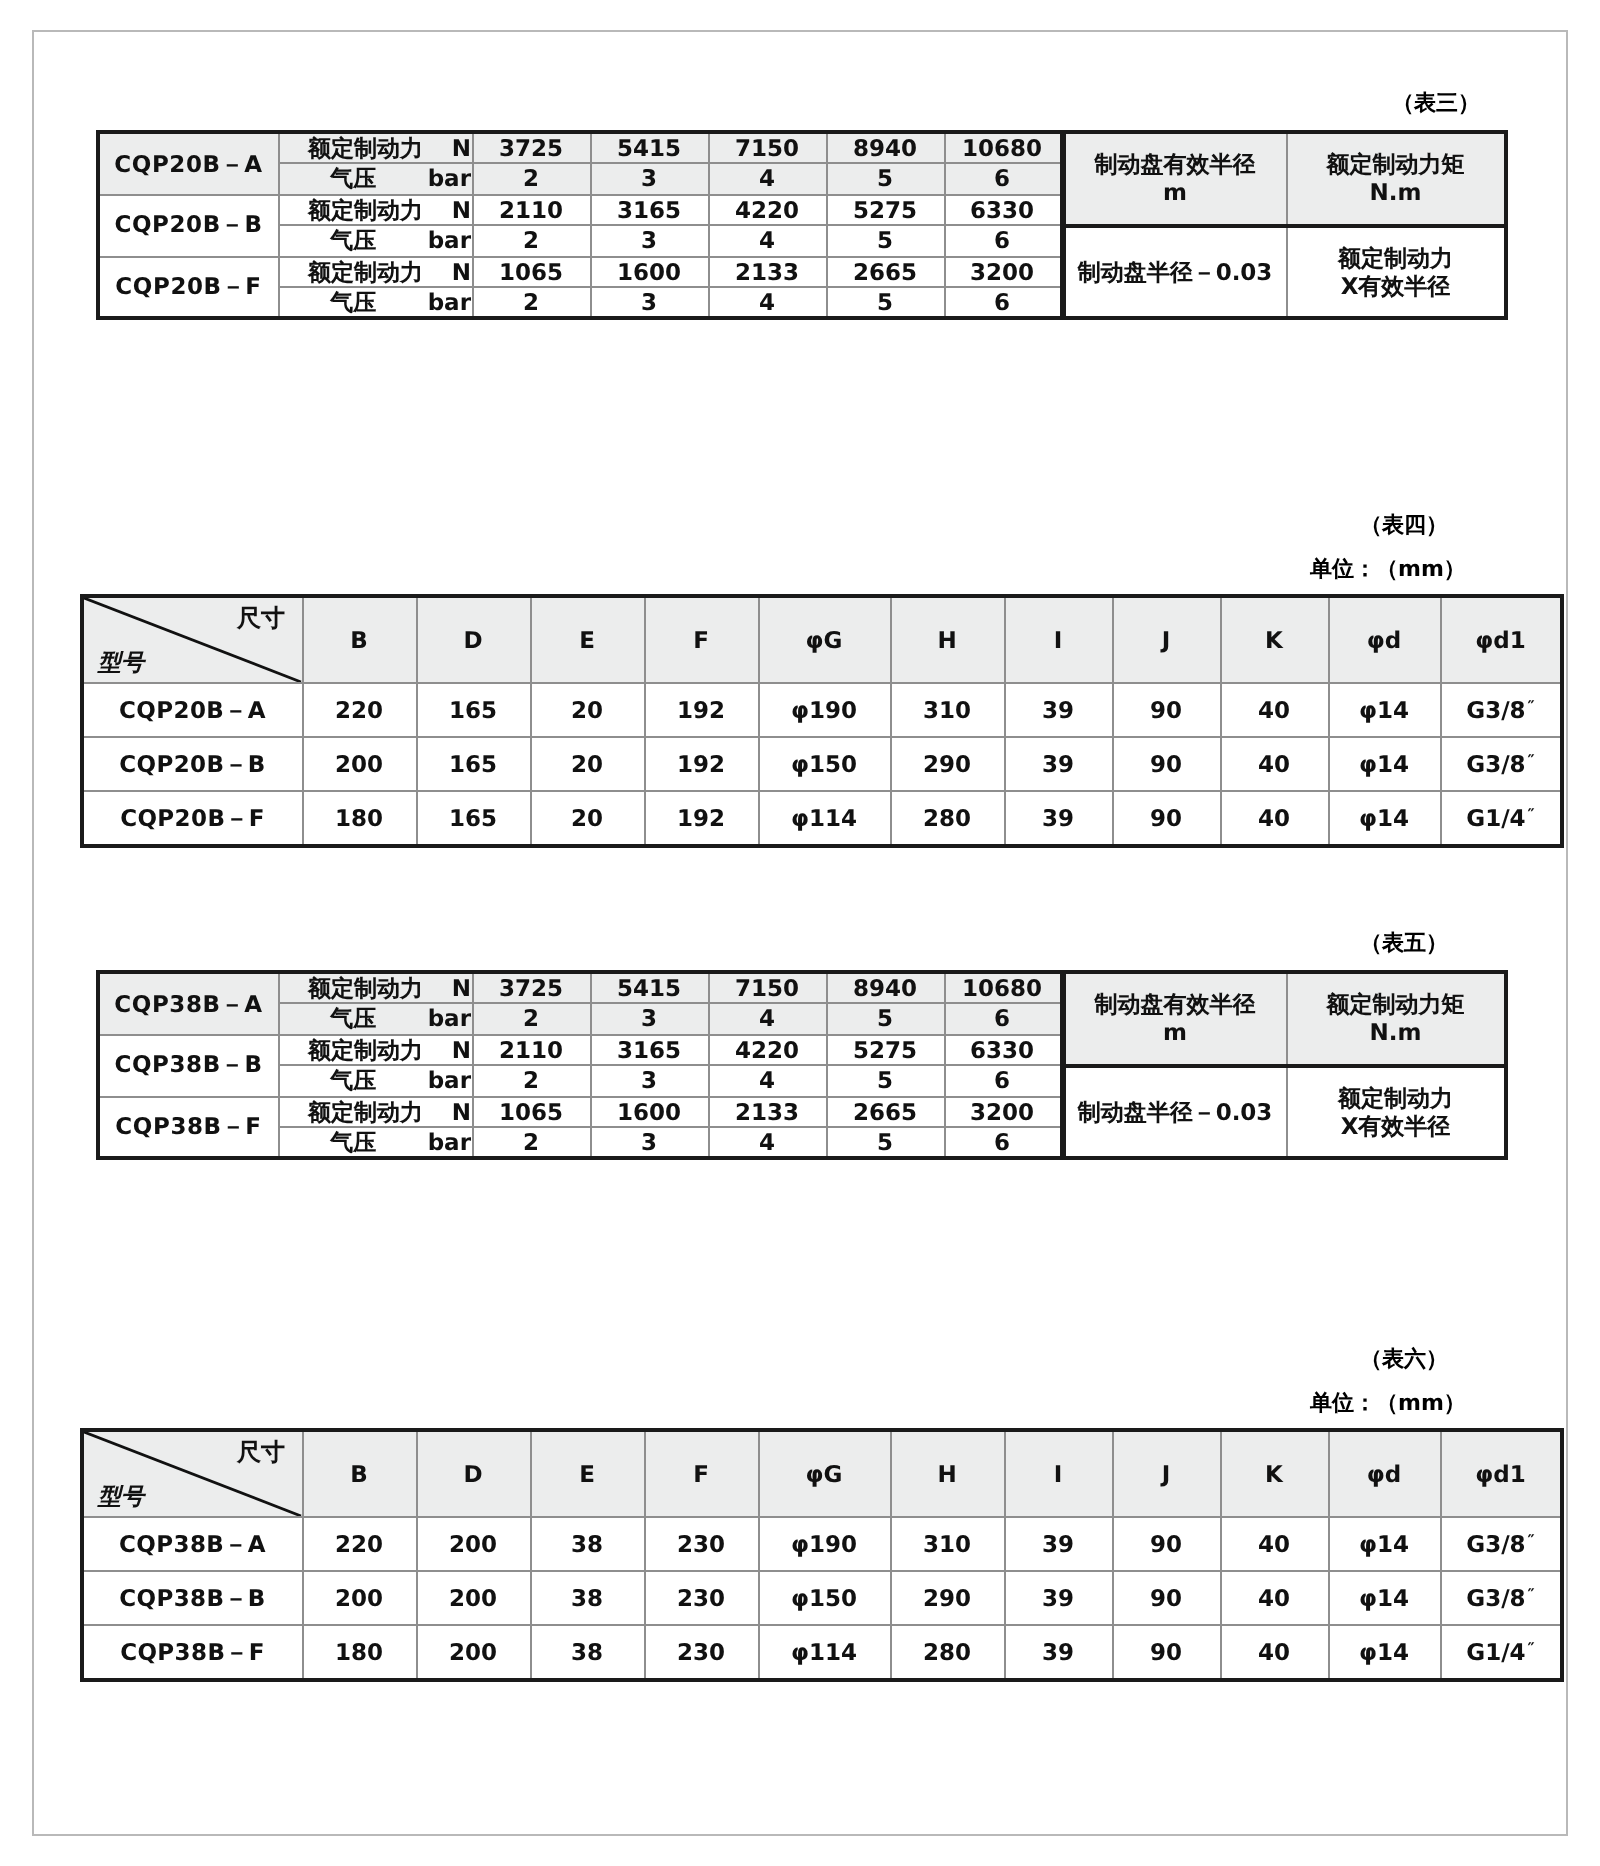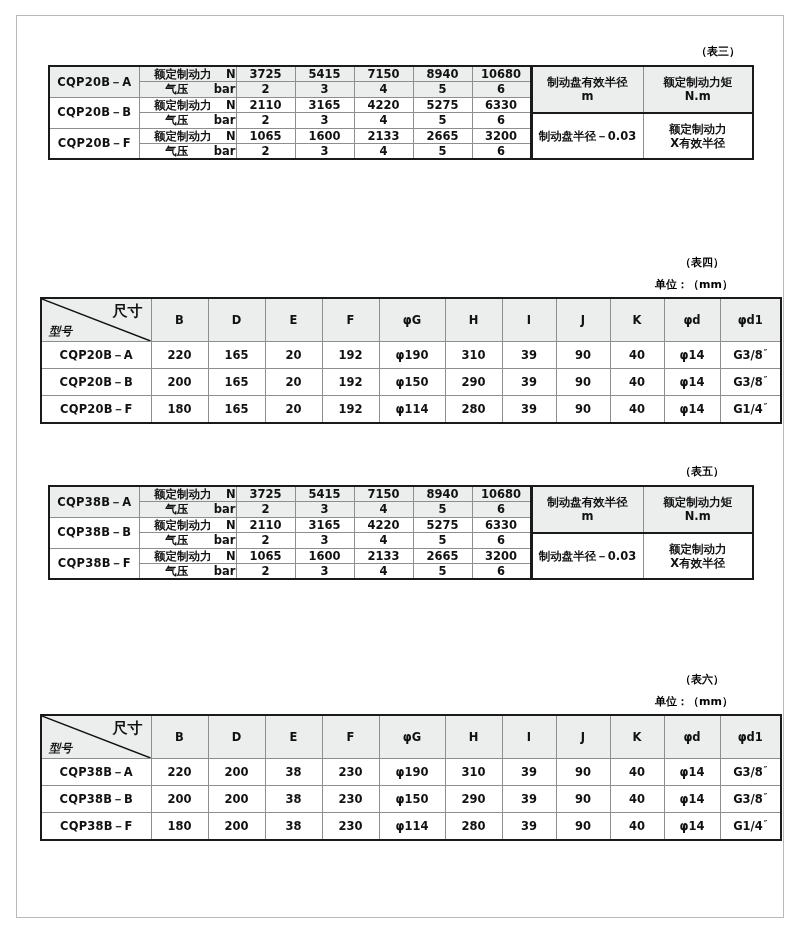--- a/index.html
+++ b/index.html
@@ -120,21 +120,21 @@
   }
   .corner .diag {
     position: absolute;
     left: 0; top: 0;
     width: 100%; height: 100%;
   }
   .corner .topright {
     position: absolute;
     right: 8px;
     top: 3px;
-    font-size: 15px;
+    font-size: 12px;
     font-weight: bold;
   }
   .corner .botleft {
     position: absolute;
     left: 7px;
     bottom: 3px;
     font-size: 11.5px;
     font-weight: bold;
     font-style: italic;
   }

